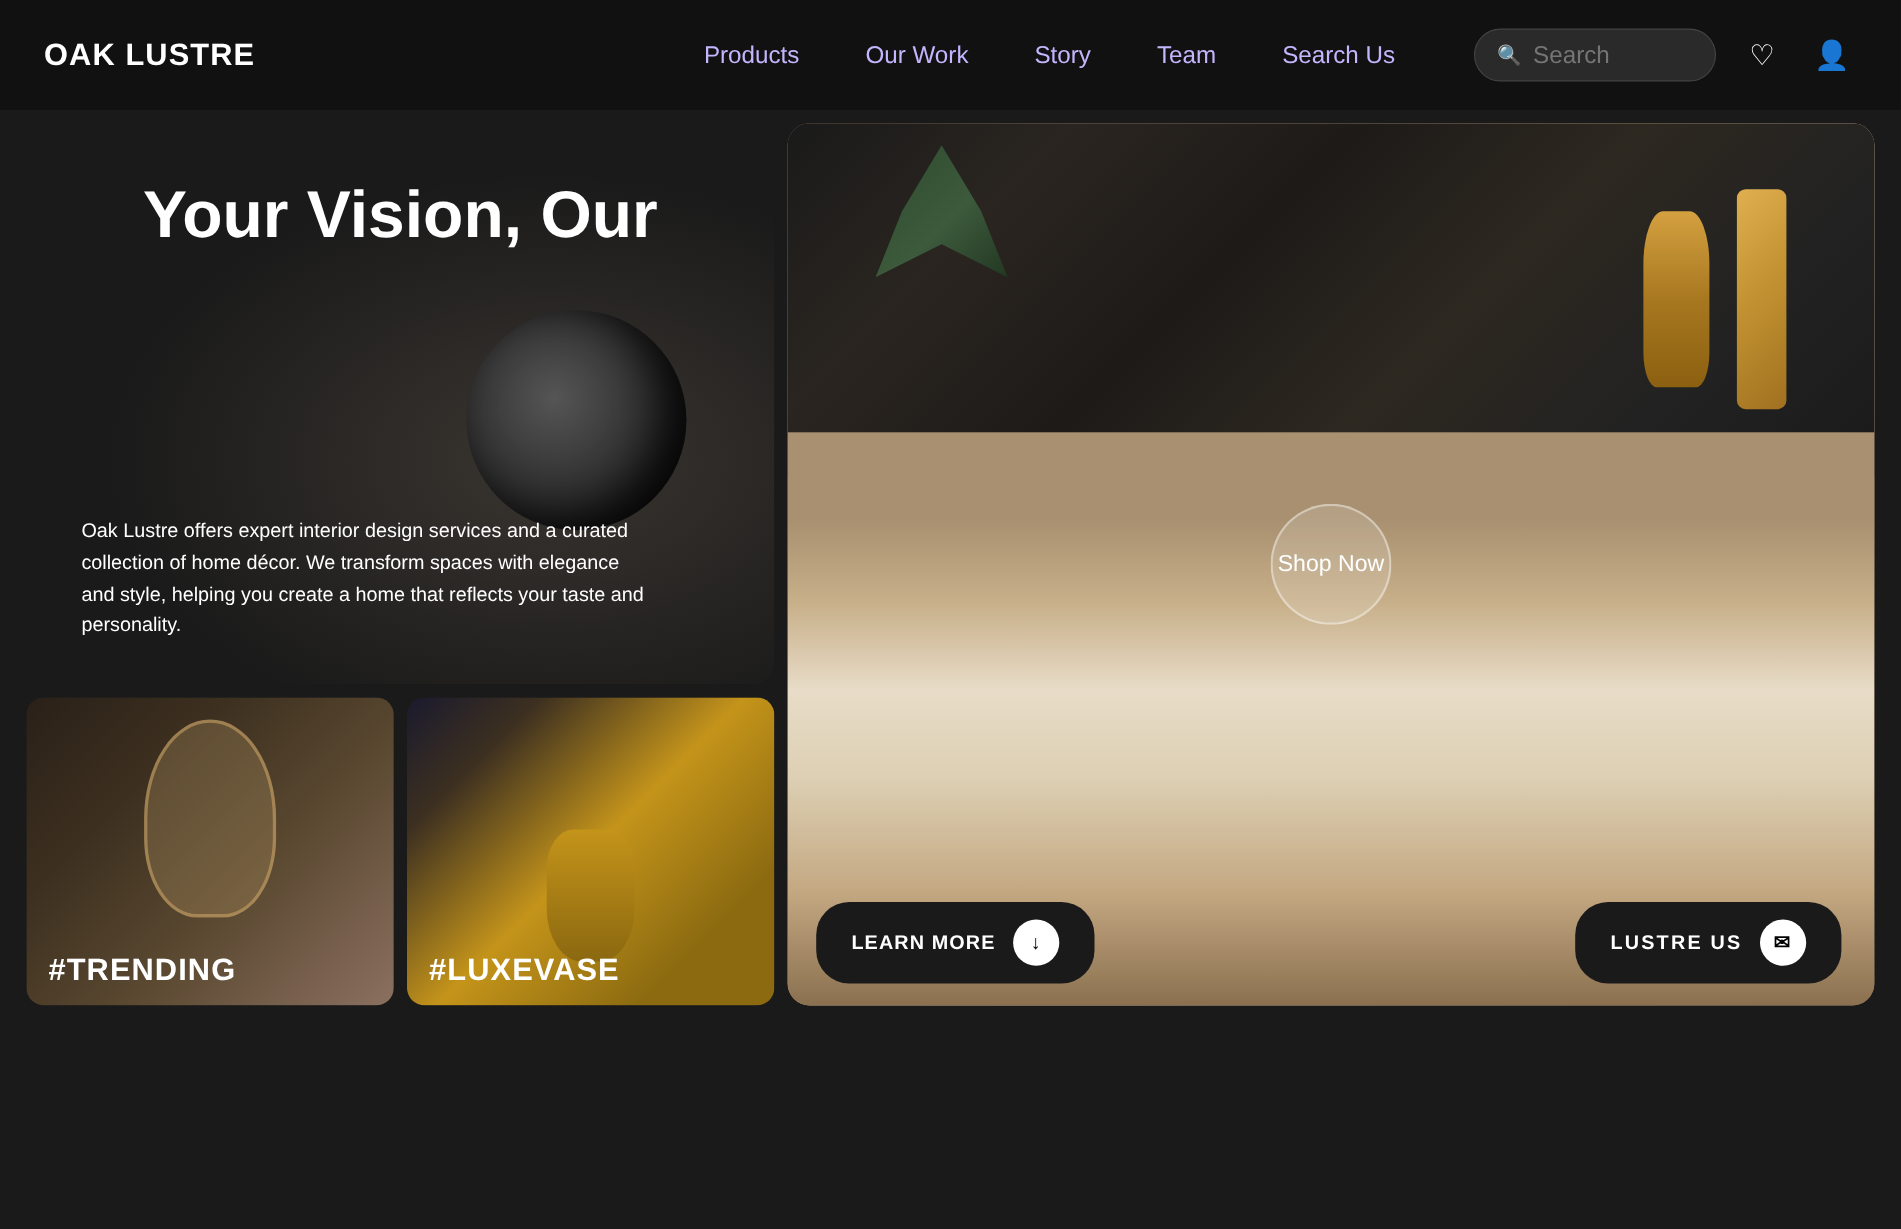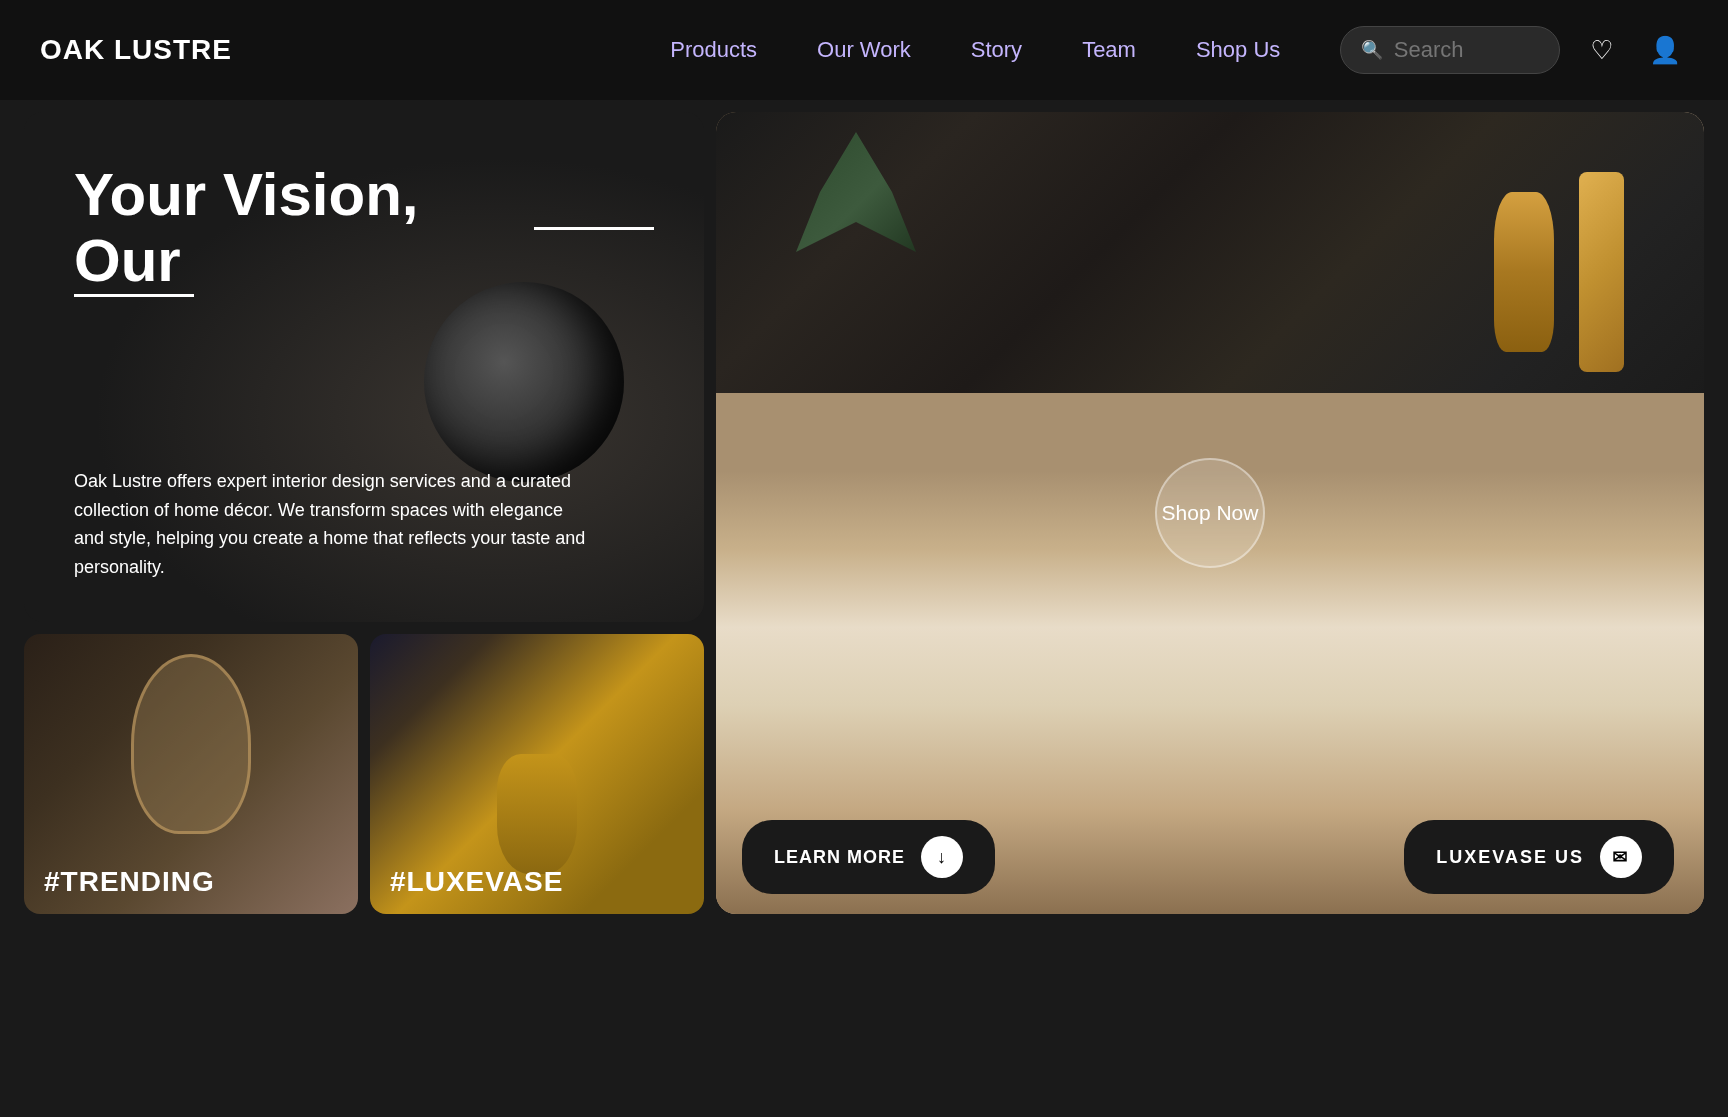--- a/index.html
+++ b/index.html
@@ -12,21 +12,21 @@
     }
 
     
     nav {
       width: 100%;
       height: 100px;
       background: #111;
       display: flex;
       align-items: center;
       padding: 0 40px;
-      gap: 0;
+      gap: 12px;
     }
     .logo {
       font-size: 28px;
       font-weight: 700;
       color: #fff;
       letter-spacing: 1px;
       white-space: nowrap;
       margin-right: auto;
     }
     .nav-links {
@@ -124,20 +124,21 @@
       position: relative;
       z-index: 3;
       color: #fff;
       font-size: 60px;
       font-weight: 700;
       line-height: 1.1;
     }
     .title-line {
       display: flex;
       align-items: center;
+      flex-direction: column;
     }
     .dash-line {
       flex: 0 0 120px;
       height: 3px;
       background: #fff;
     }
     .hero-desc {
       position: relative;
       z-index: 3;
       color: #ffffff;
@@ -376,21 +377,21 @@
 </head>
 <body>
 
 <nav>
   <div class="logo">OAK LUSTRE</div>
   <div class="nav-links">
     <a class="nav-link">Products</a>
     <a class="nav-link">Our Work</a>
     <a class="nav-link">Story</a>
     <a class="nav-link">Team</a>
-    <a class="nav-link">Shop Us</a>
+    <a class="nav-link">Search Us</a>
   </div>
   <div class="nav-right">
     <div class="search-bar">
       <span class="search-icon-wrap">🔍</span>
       <input type="text" placeholder="Search" style="">
     </div>
     <button class="icon-btn">♡</button>
     <button class="icon-btn">👤</button>
   </div>
 </nav>
@@ -423,21 +424,21 @@
 
     <button class="shop-now-btn">Shop
 Now</button>
 
     <div class="hero-right-bottom">
       <button class="learn-more-btn">
         <span>LEARN MORE</span>
         <div class="learn-more-arrow">↓</div>
       </button>
       <button class="contact-us-btn">
-        <span>LUXEVASE US</span>
+        <span>LUSTRE US</span>
         <div class="contact-envelope">✉</div>
       </button>
     </div>
   </div>
 
   <div class="bottom-left-grid">
     <div class="thumb-card">
       <div class="thumb-bg-1"></div>
       <div class="mirror-shape"></div>
       <span class="thumb-label">#TRENDING</span>

